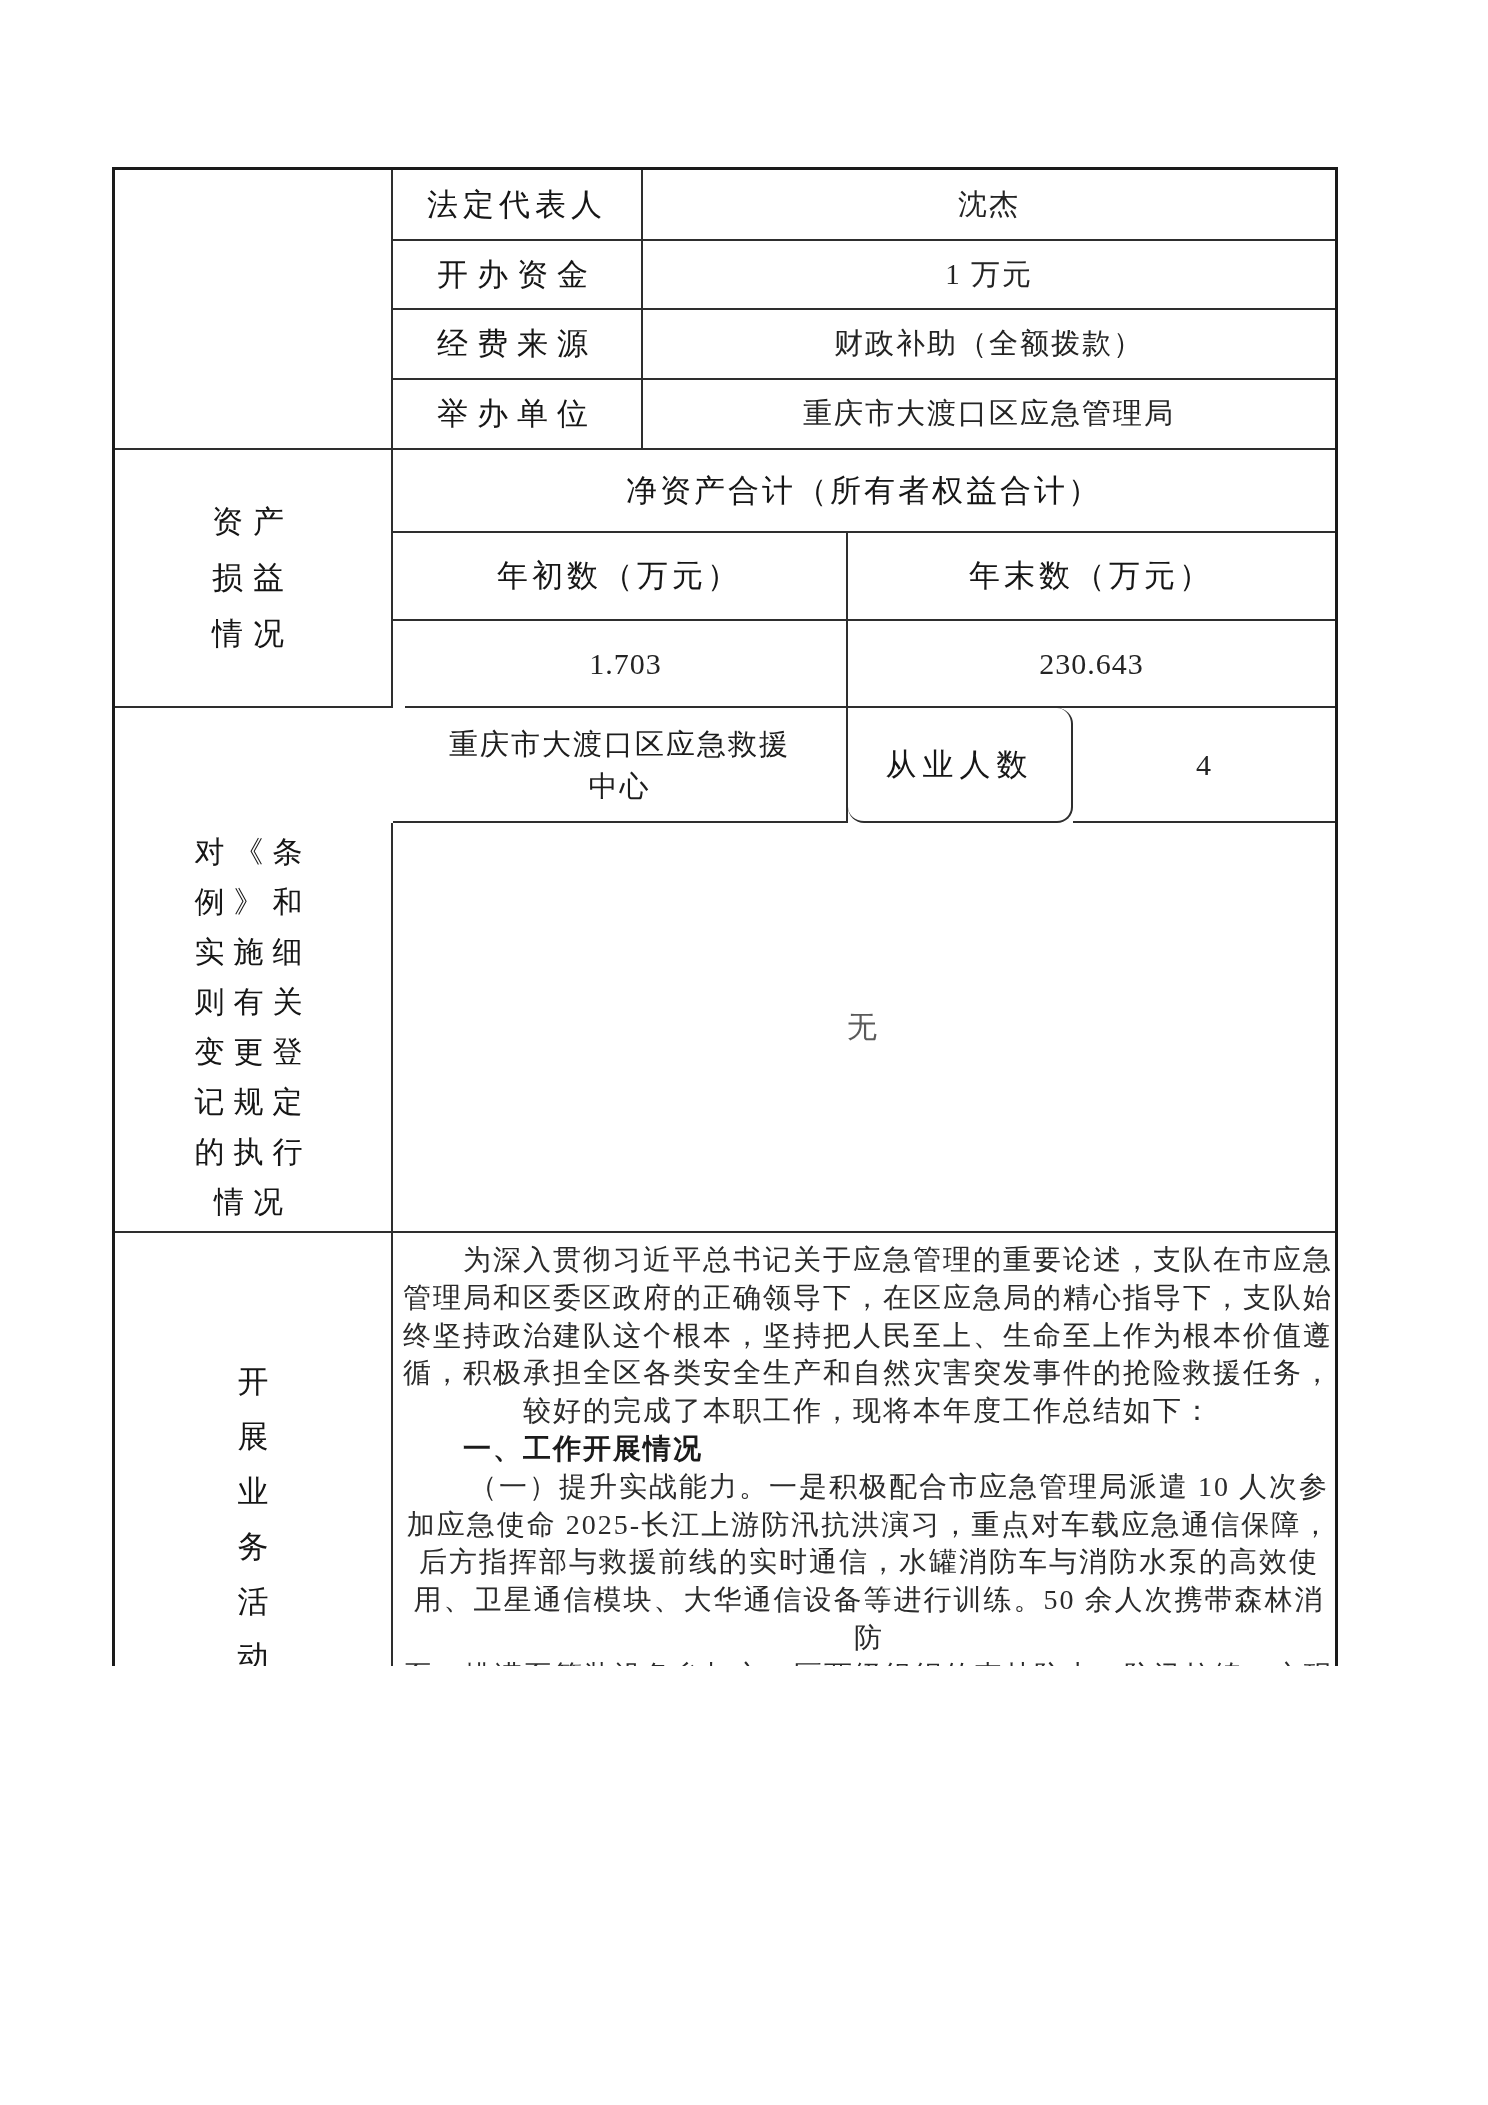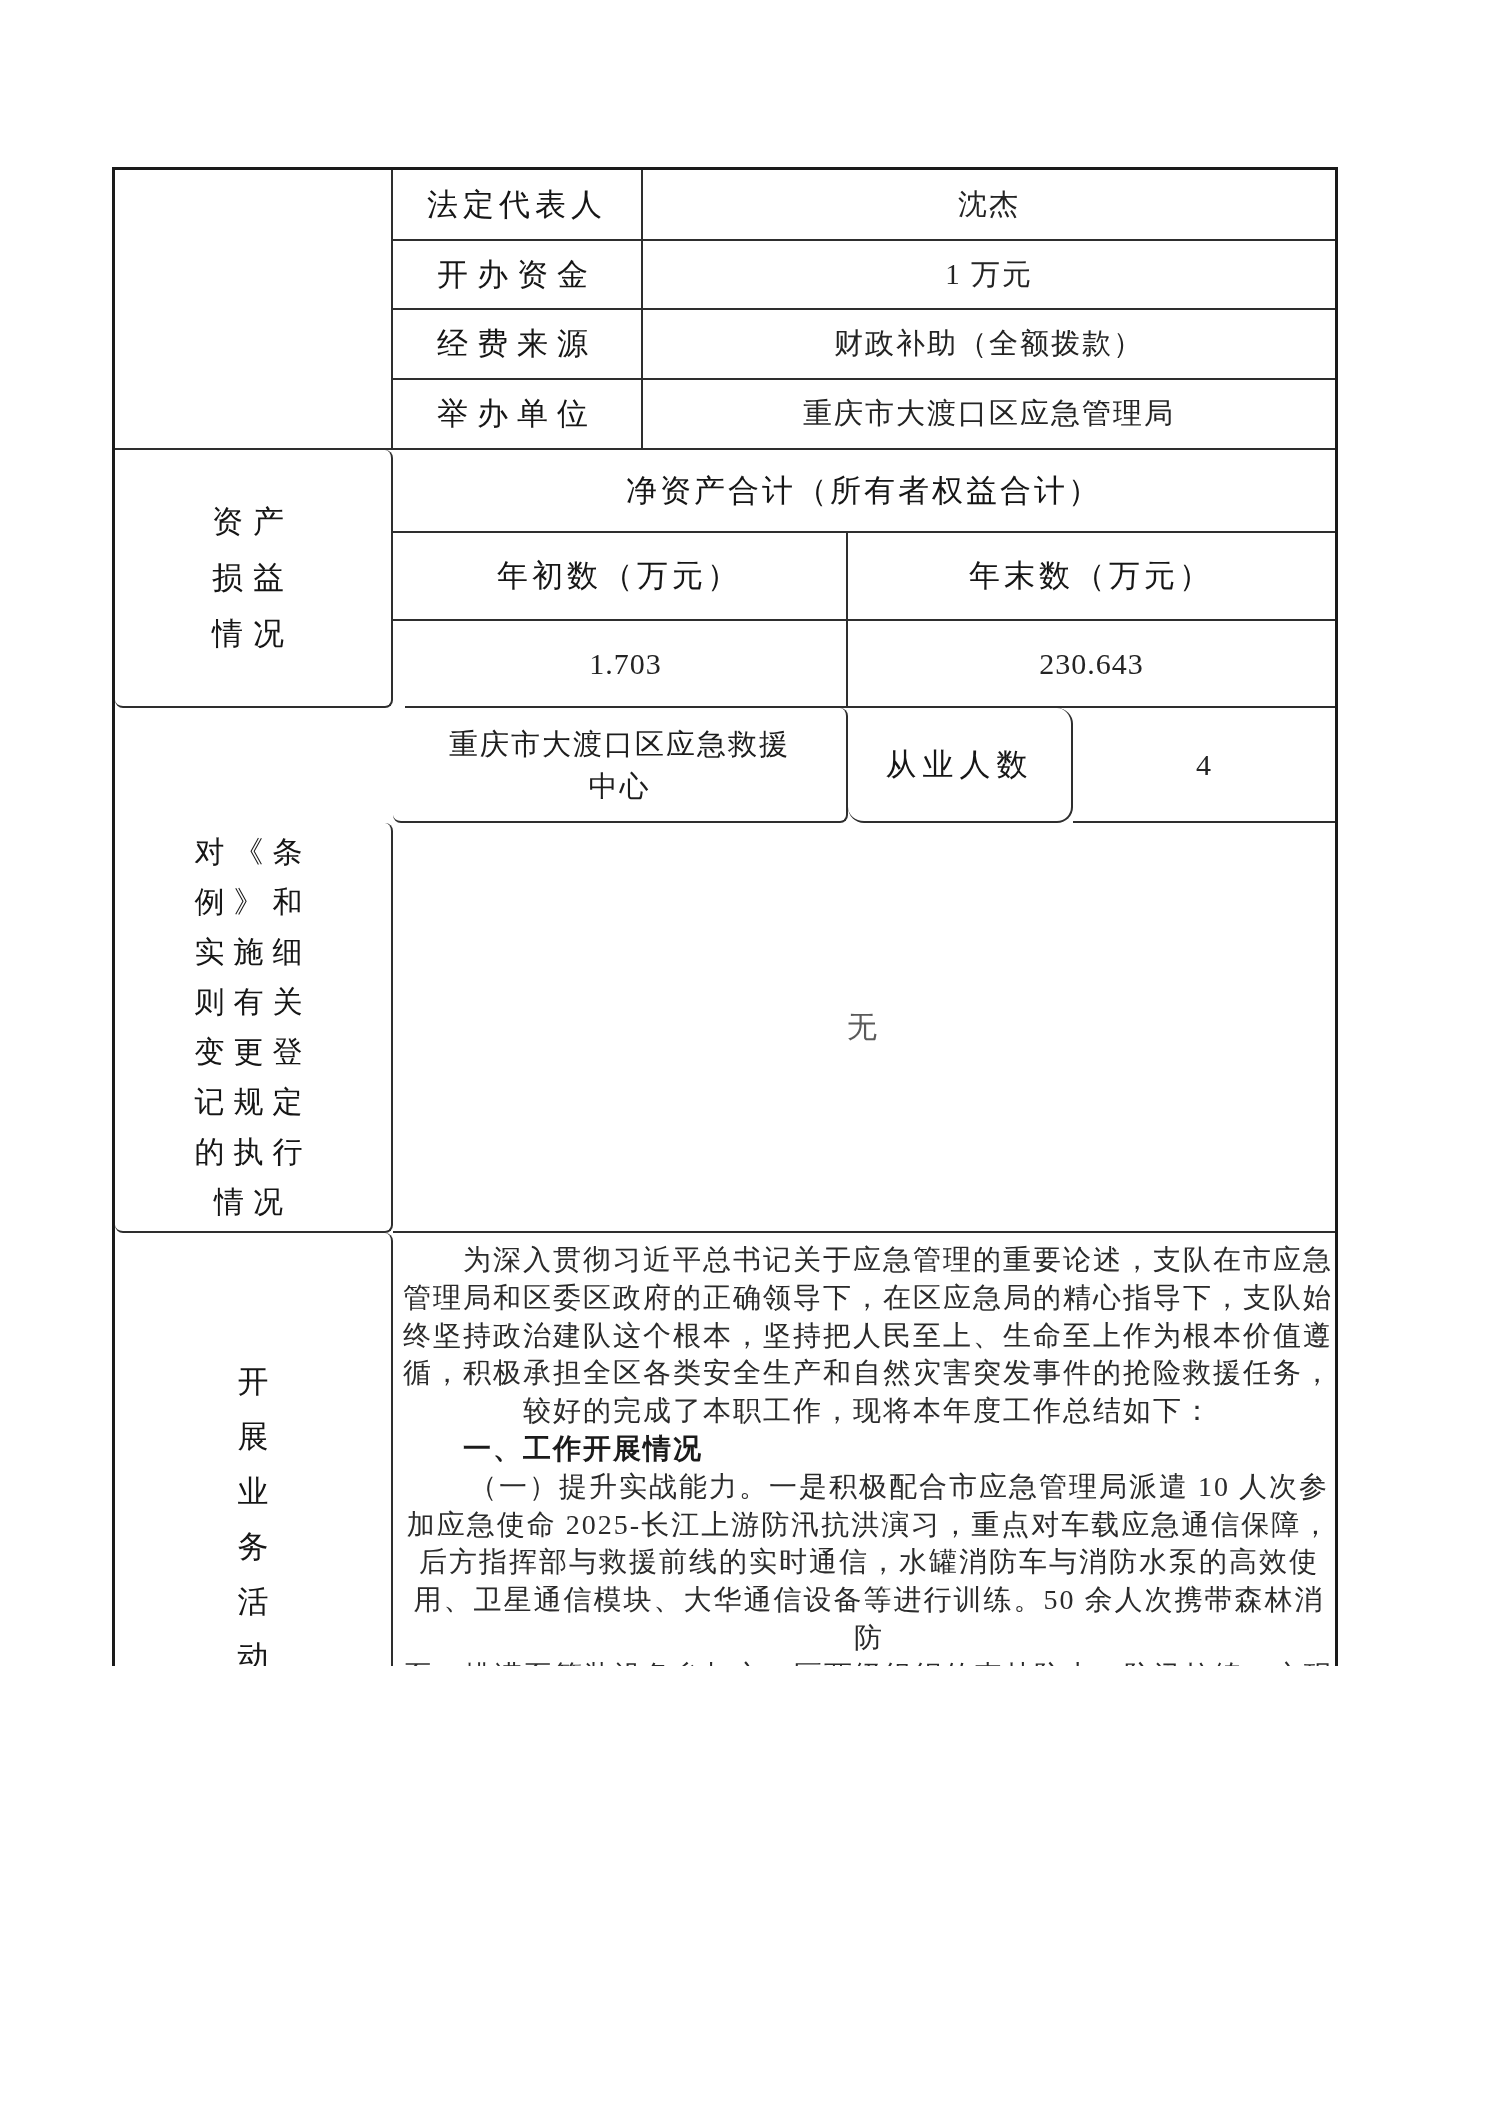--- a/index.html
+++ b/index.html
@@ -16,21 +16,21 @@
     background:#ffffff;
   }
   .cell{
     border-right:2px solid #2e2e2e;
     border-bottom:2px solid #2e2e2e;
     display:flex;align-items:center;justify-content:center;
     text-align:center;overflow:hidden;
   }
   .no-r{border-right:none;}
   .no-b{border-bottom:none;}
-  .preline{white-space:pre-line;border-radius:8px;}
+  .preline{white-space:pre-line;}
   .lbl{font-size:31px;letter-spacing:5px;color:#161616;}
   .lbl-wide{letter-spacing:9px;}
   .val{font-size:29px;letter-spacing:2px;color:#242424;}
   .num{font-size:30px;letter-spacing:1px;color:#242424;}
   .assets-lbl{font-size:31px;letter-spacing:10px;line-height:56px;color:#161616;}
   .reg-lbl{font-size:30px;letter-spacing:9px;line-height:50px;color:#161616;}
   .biz-lbl{font-size:31px;line-height:55px;color:#161616;}
   .none-val{font-size:30px;letter-spacing:4px;color:#5a5a5a;}
   .online-val{font-size:29px;letter-spacing:2px;line-height:42px;}
   .biz-cell{

